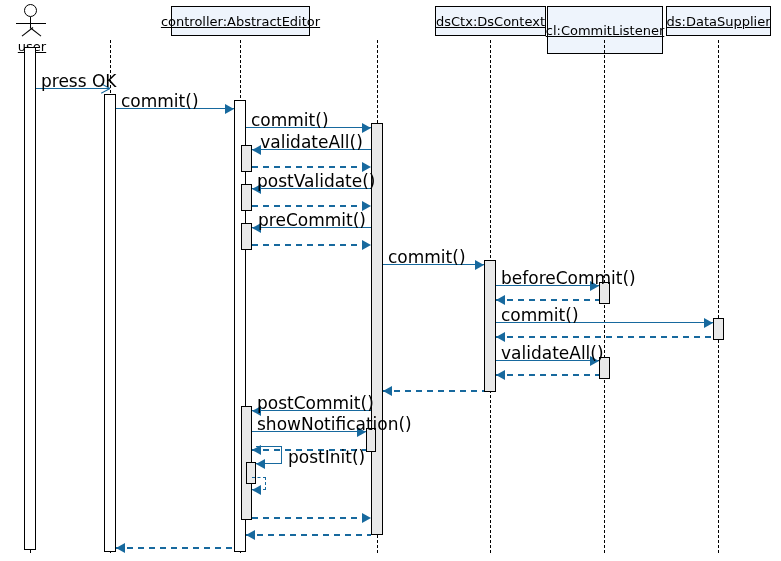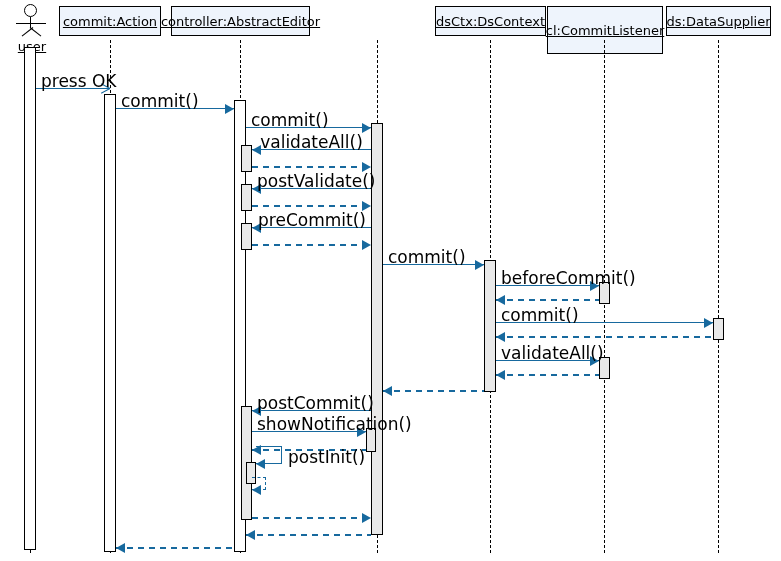--- a/index.html
+++ b/index.html
@@ -104,23 +104,20 @@
 <div id="diagram">
     <div class="actor" style="left: 13px; top: 4px;">
       <div class="head"></div>
       <div class="body"></div>
       <div class="arms"></div>
       <div class="leg1"></div>
       <div class="leg2"></div>
       <div class="aname">user</div>
     </div>
     <div class="actor-lifeline" style="left: 30px; top: 47px; height: 506px;"></div>
-    <div class="plabel" style="left: 59px; top: 6px; width: 102px; height: 30px;">
-      <span>commit:Action</span>
-    </div>
     <div class="lifeline" style="left: 110px; top: 40px; height: 513px;"></div>
     <div class="plabel" style="left: 171px; top: 6px; width: 139px; height: 30px;">
       <span>controller:AbstractEditor</span>
     </div>
     <div class="lifeline" style="left: 240px; top: 40px; height: 513px;"></div>
     <div class="lifeline" style="left: 377px; top: 40px; height: 513px;"></div>
     <div class="plabel" style="left: 435px; top: 6px; width: 111px; height: 30px;">
       <span>dsCtx:DsContext</span>
     </div>
     <div class="lifeline" style="left: 490px; top: 40px; height: 513px;"></div>

